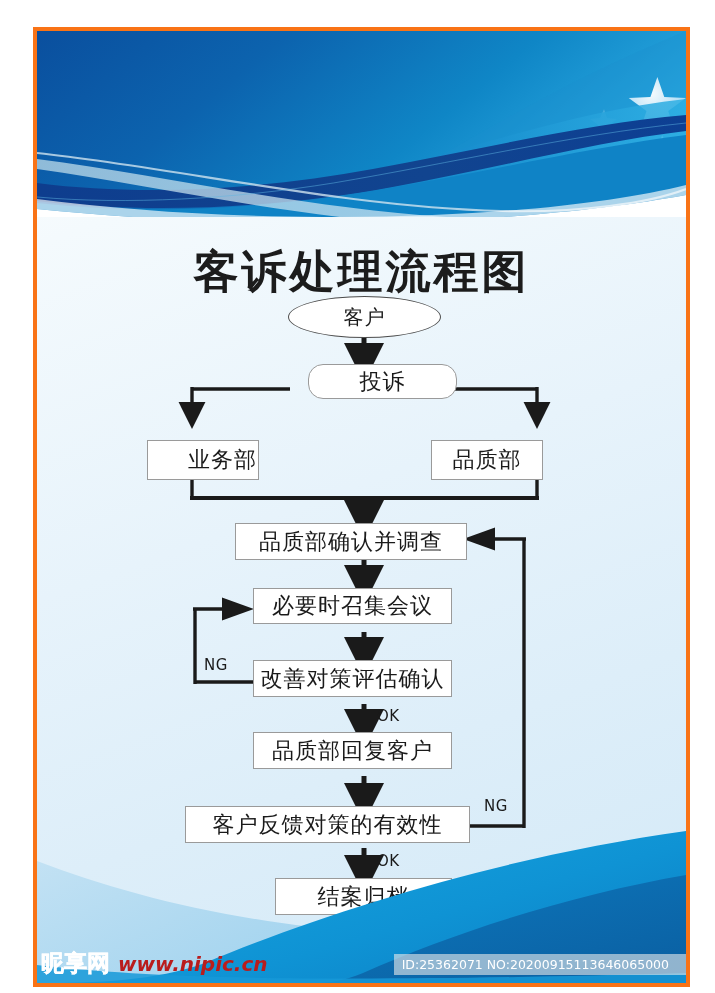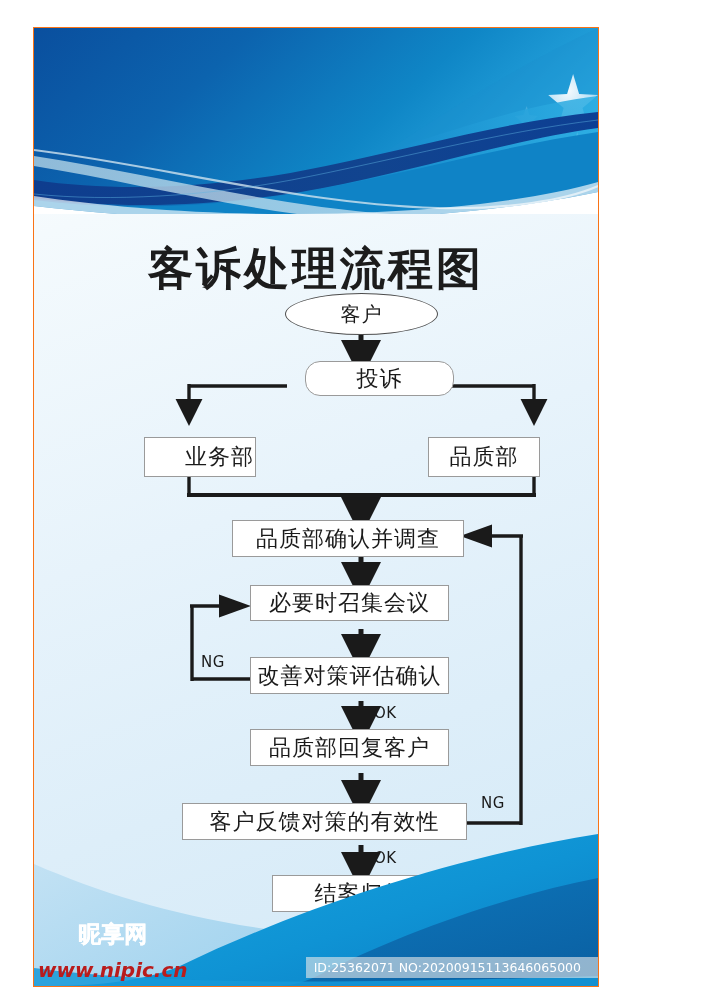--- a/index.html
+++ b/index.html
@@ -17,23 +17,23 @@
     width: 715px;
     height: 993px;
     background: #ffffff;
   }
 
   
   #poster {
     position: absolute;
     left: 33px;
     top: 27px;
-    width: 566px;
+    width: 657px;
     height: 960px;
-    border: 1px solid #f97316;
+    border: 4px solid #f97316;
     box-sizing: border-box;
     overflow: hidden;
     background: #ffffff;
   }
 
   
   .bg-body {
     position: absolute;
     left: 0; top: 0; right: 0; bottom: 0;
     background: linear-gradient(160deg, #ffffff 0%, #f4fafd 18%, #e7f3fb 48%, #ddeef9 72%, #d3e9f7 100%);
@@ -112,21 +112,20 @@
   }
 
   
   .watermark {
     position: absolute;
     left: 4px;
     bottom: 4px;
     display: flex;
     align-items: center;
     gap: 8px;
-    flex-direction: column;
   }
   .wm-logo {
     font-size: 23px;
     font-weight: bold;
     color: #ffffff;
     letter-spacing: 0px;
     font-family: "DejaVu Sans", "Liberation Sans", sans-serif;
     -webkit-text-stroke: 0.5px #ffffff;
   }
   .wm-url {

